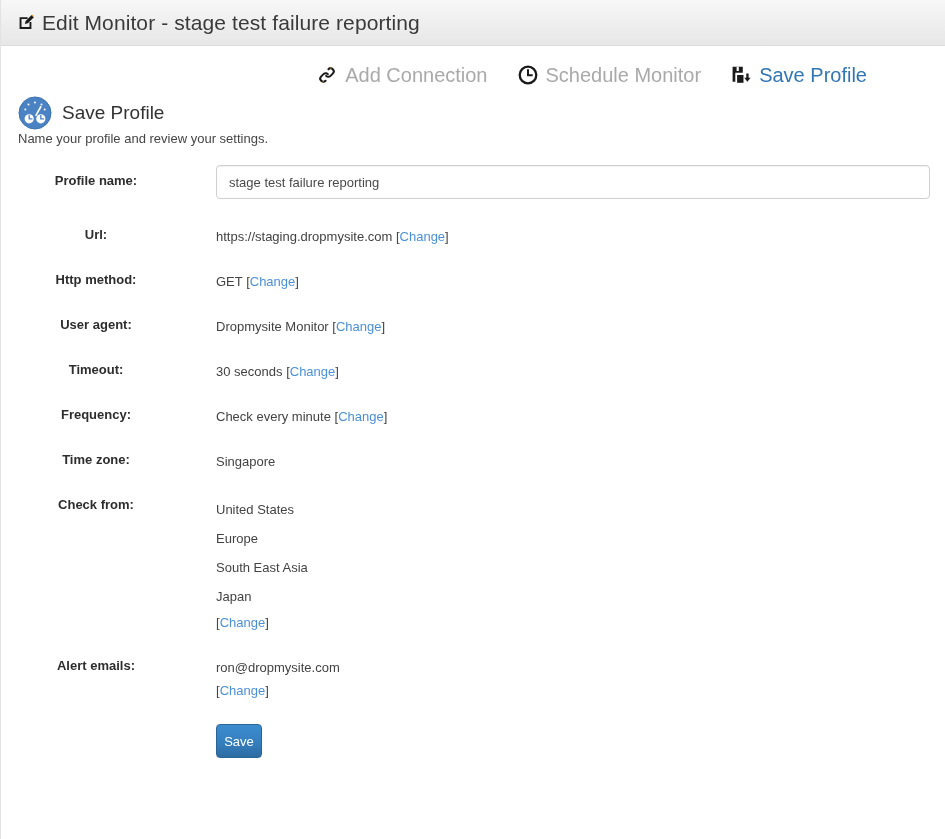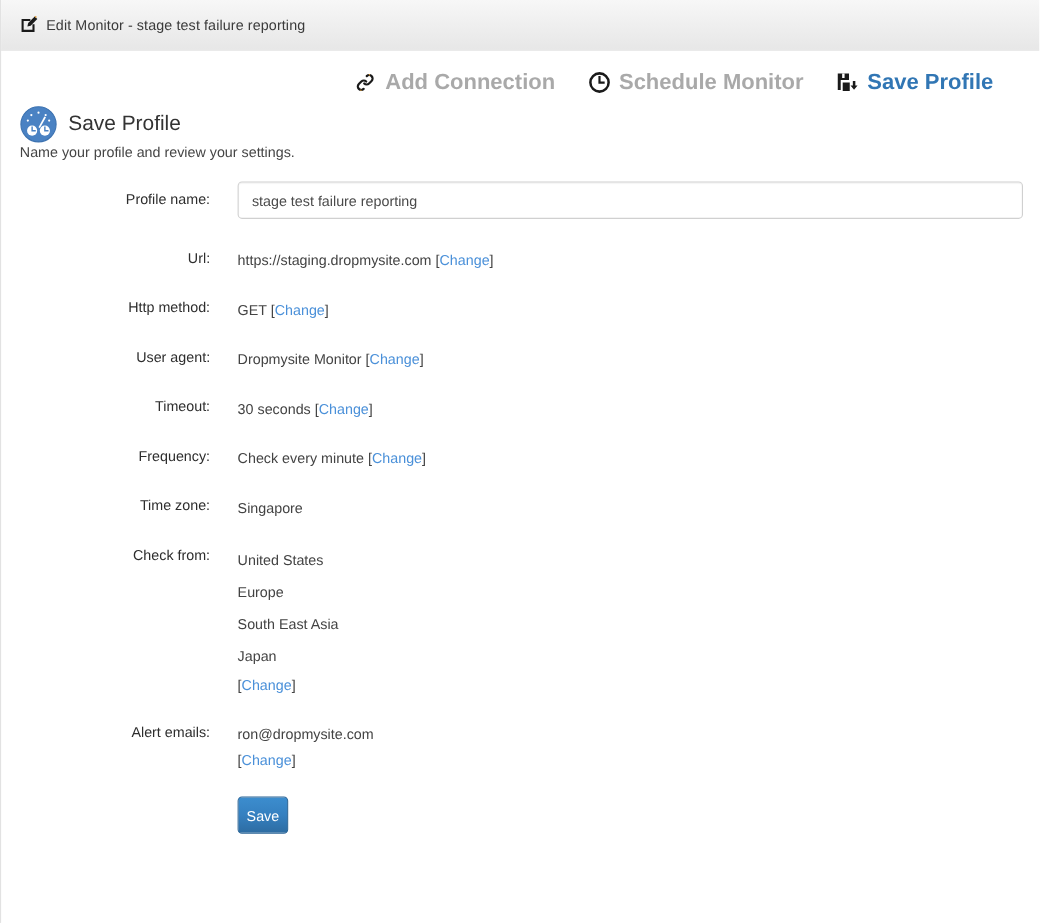--- a/index.html
+++ b/index.html
@@ -39,36 +39,35 @@
   .panel-header .hdr-icon {
     width: 17px;
     height: 17px;
     margin-right: 7px;
     display: inline-flex;
     align-items: center;
     justify-content: center;
     flex: 0 0 auto;
   }
   .panel-title {
-    font-size: 13px;
+    font-size: 21px;
     color: #3a3a3a;
     letter-spacing: 0.1px;
     white-space: nowrap;
   }
 
   
   .toolbar {
     display: flex;
     justify-content: flex-end;
     align-items: center;
-    padding-right: 42px;
+    padding-right: 78px;
     padding-top: 16px;
     height: 42px;
     box-sizing: border-box;
-    font-weight: bold;
   }
   .toolbar-item {
     display: inline-flex;
     align-items: center;
     font-size: 20px;
     margin-left: 30px;
     white-space: nowrap;
     cursor: pointer;
     text-decoration: none;
   }
@@ -116,22 +115,22 @@
     margin-top: 19px;
   }
   .row {
     display: flex;
     align-items: flex-start;
     margin-bottom: 22px;
   }
   .row .label {
     width: 190px;
     flex: 0 0 190px;
-    text-align: right;
-    font-weight: normal;
+    text-align: center;
+    font-weight: bold;
     font-size: 13px;
     color: #2d2d2d;
     padding-top: 2px;
     padding-right: 0;
     box-sizing: border-box;
   }
   .row .value {
     margin-left: 25px;
     font-size: 13px;
     color: #434343;

